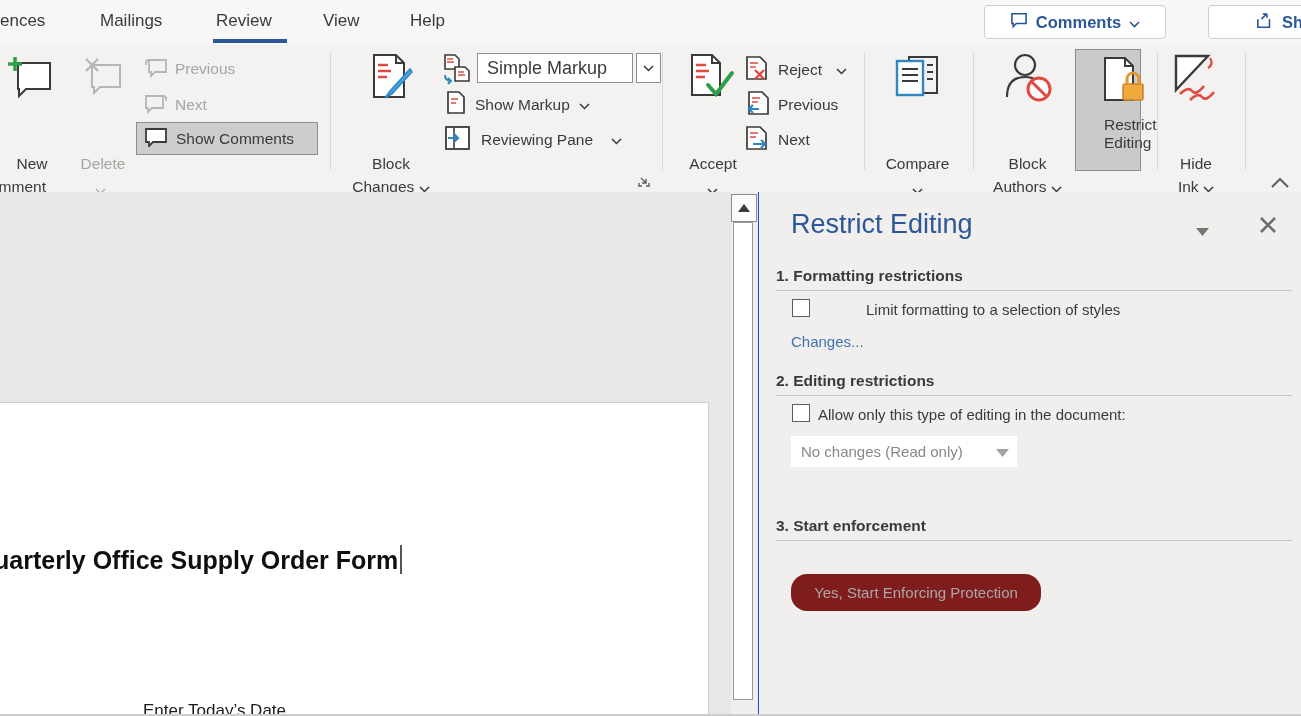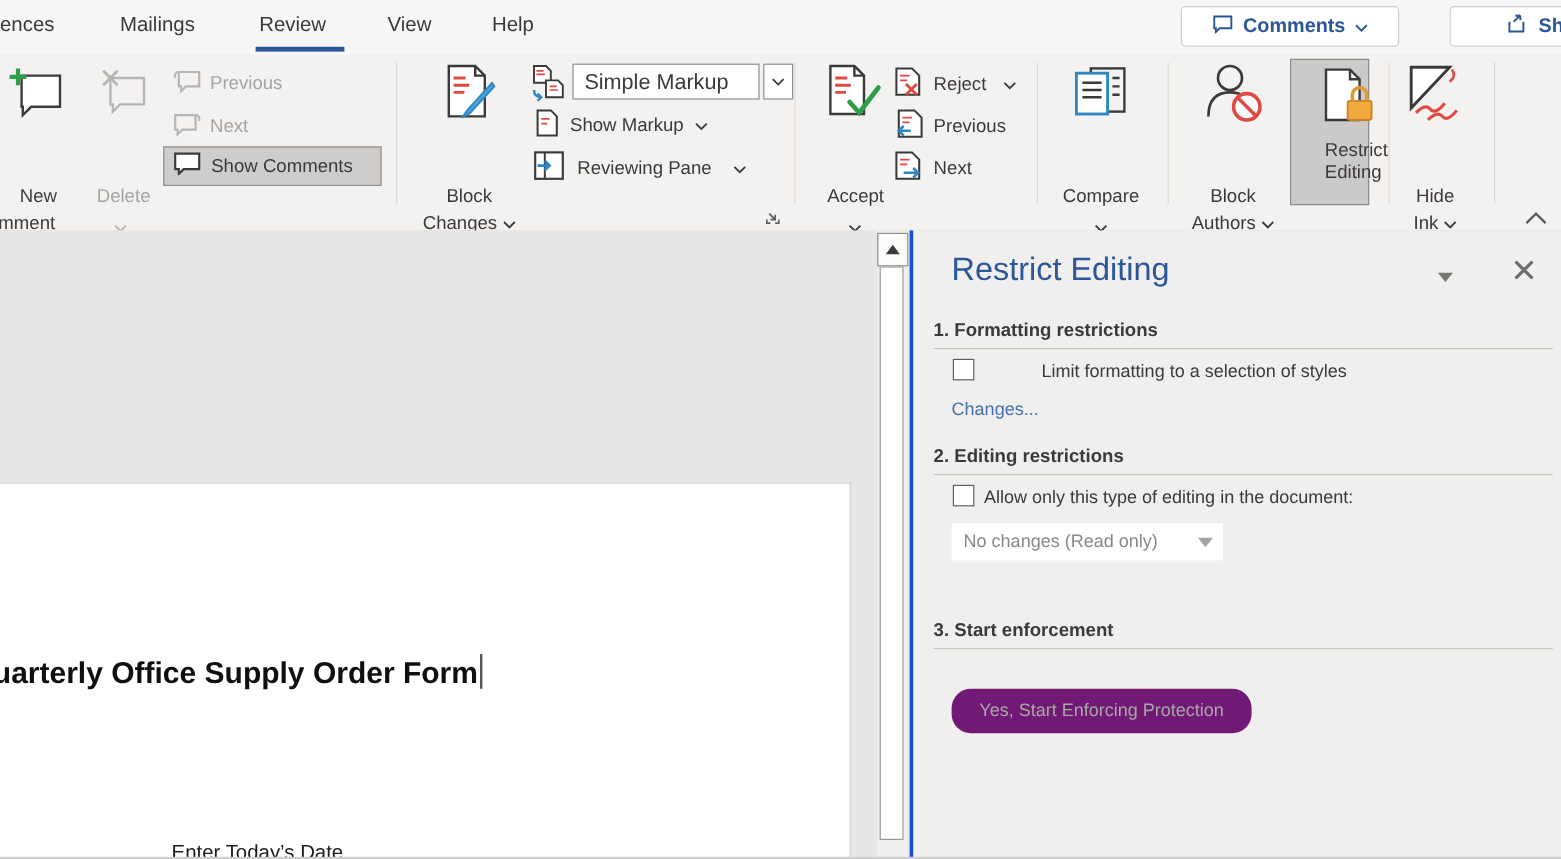--- a/index.html
+++ b/index.html
@@ -32,30 +32,30 @@
   .canvas{left:0;top:192px;width:758px;height:524px;background:#e9e7e5;}
   .page{left:-40px;top:210px;width:748px;height:520px;background:#fff;border-top:1px solid #d2d0ce;border-right:1px solid #d2d0ce;}
   .doc-title{font-size:25px;font-weight:bold;color:#0f0f0f;white-space:nowrap;}
   .doc-line{font-size:17px;color:#1b1b1b;white-space:nowrap;}
   .cursor{display:inline-block;width:2px;height:29px;background:#555;vertical-align:-5px;margin-left:2px;}
   
   .sb-track{left:731px;top:192px;width:26px;height:524px;background:#f0efee;}
   .sb-btn{left:731px;top:194px;width:26px;height:28px;background:#fbfbfa;border:1px solid #8f8d8b;box-sizing:border-box;display:flex;align-items:center;justify-content:center;}
   .sb-thumb{left:733px;top:222px;width:20px;height:478px;background:#fff;border:1px solid #9a9896;box-sizing:border-box;}
   
-  .pane{left:758px;top:192px;width:543px;height:524px;background:#f1efed;border-left:3px solid #1d4ed8;box-sizing:border-box;}
+  .pane{left:758px;top:192px;width:543px;height:524px;background:#f1efed;border-left:1px solid #1d4ed8;box-sizing:border-box;}
   .pane-title{font-size:27px;color:#2b579a;white-space:nowrap;}
   .pane-h{font-size:15.5px;font-weight:bold;color:#3b3a39;white-space:nowrap;}
   .pane-hr{height:1px;background:#c8c6c4;}
   .pane-cb{width:16px;height:16px;background:#fff;border:1px solid #605e5c;}
   .pane-lbl{font-size:15px;color:#3b3a39;white-space:nowrap;}
   .pane-link{font-size:15px;color:#4472b0;white-space:nowrap;cursor:pointer;}
   .pane-combo{width:226px;height:31px;background:#fff;display:flex;align-items:center;}
   .pane-combo .txt{font-size:15px;color:#8a8886;padding-left:10px;flex:1;white-space:nowrap;}
-  .pane-btn{width:250px;height:37px;background:#701a75;display:flex;align-items:center;justify-content:center;font-size:15px;color:#aaa8a6;white-space:nowrap;border-radius:16px;}
+  .pane-btn{width:250px;height:37px;background:#7f1d1d;display:flex;align-items:center;justify-content:center;font-size:15px;color:#aaa8a6;white-space:nowrap;border-radius:16px;}
   .bottom-line{left:0;top:714px;width:1301px;height:2px;background:#cfcdcb;}
 </style>
 </head>
 <body>
 
 <div class="abs tabrow">
   <div class="abs tab" style="left:0px;">ences</div>
   <div class="abs tab" style="left:100px;">Mailings</div>
   <div class="abs tab" style="left:216px;">Review</div>
   <div class="abs tab" style="left:323px;">View</div>

